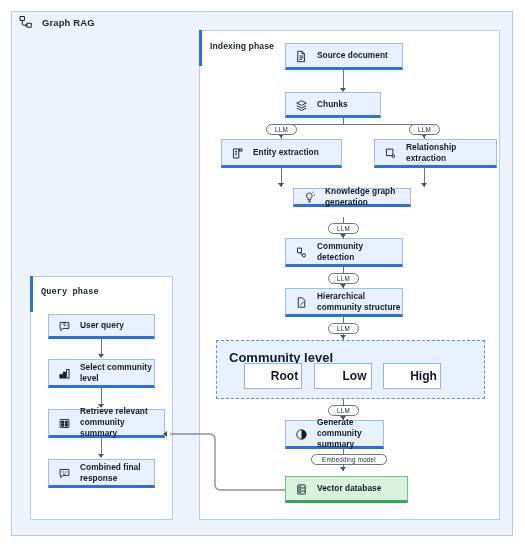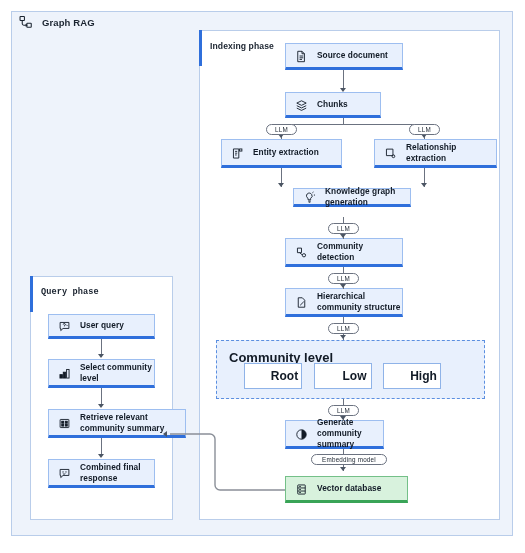--- a/index.html
+++ b/index.html
@@ -383,21 +383,21 @@
         <rect x="10.6" y="3" width="3" height="10.6"></rect>
       </svg>
     </span>
     <span class="lbl" style="white-space:pre-line;">Select community
 level</span>
   </div>
 
   <div class="conn v" style="left:101px; top:388px; height:18px;"></div>
   <div class="arrow-d" style="left:98px; top:404px;"></div>
 
-  <div class="node" style="left:48px; top:409px; width:138px; height:29px;">
+  <div class="node" style="left:48px; top:409px; width:117px; height:29px;">
     <span class="ico">
       <svg viewBox="0 0 16 16" width="13" height="13" fill="none" stroke="#111a26" stroke-width="1.1">
         <rect x="2.6" y="3" width="10.8" height="10" rx="0.6"></rect>
         <rect x="4.6" y="5.2" width="2.4" height="2.4" fill="#111a26"></rect>
         <rect x="9" y="5.2" width="2.4" height="2.4" fill="#111a26"></rect>
         <rect x="4.6" y="8.8" width="2.4" height="2.4" fill="#111a26"></rect>
         <rect x="9" y="8.8" width="2.4" height="2.4" fill="#111a26"></rect>
       </svg>
     </span>
     <span class="lbl" style="white-space:pre-line;">Retrieve relevant

